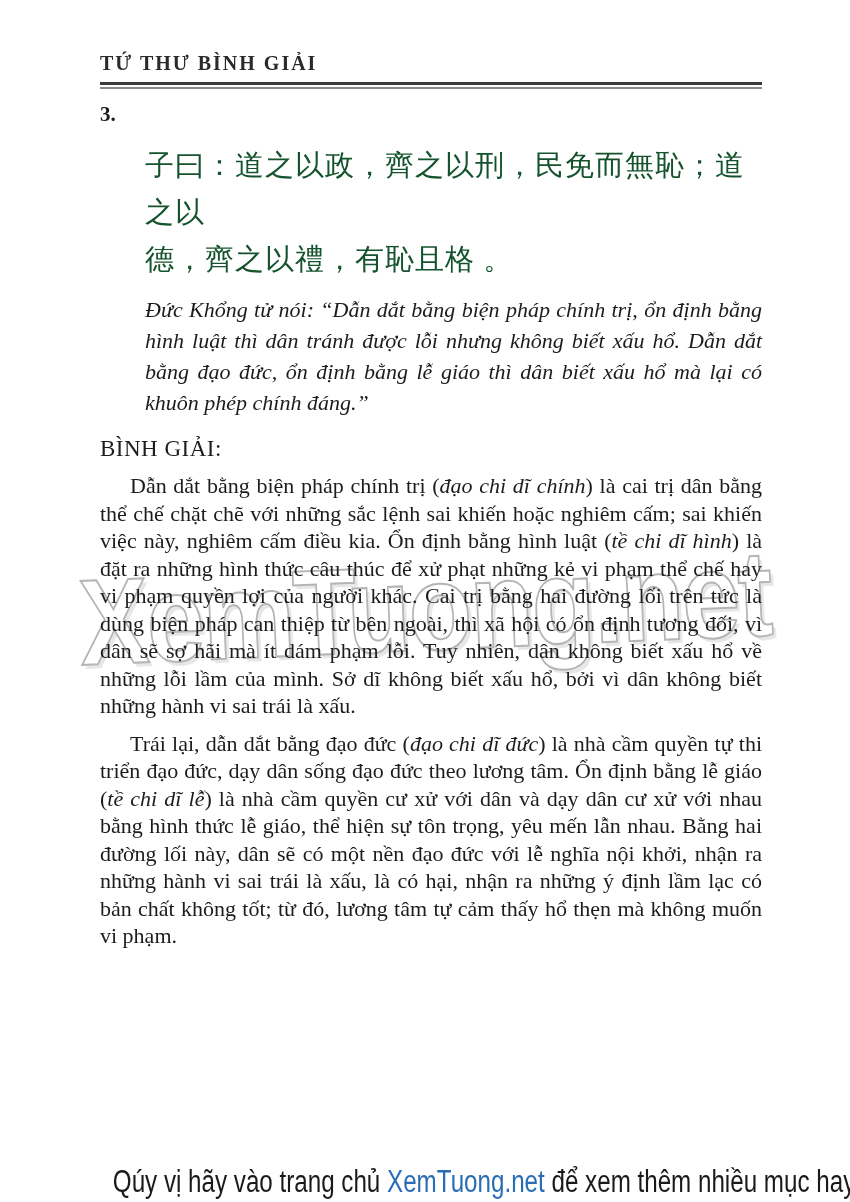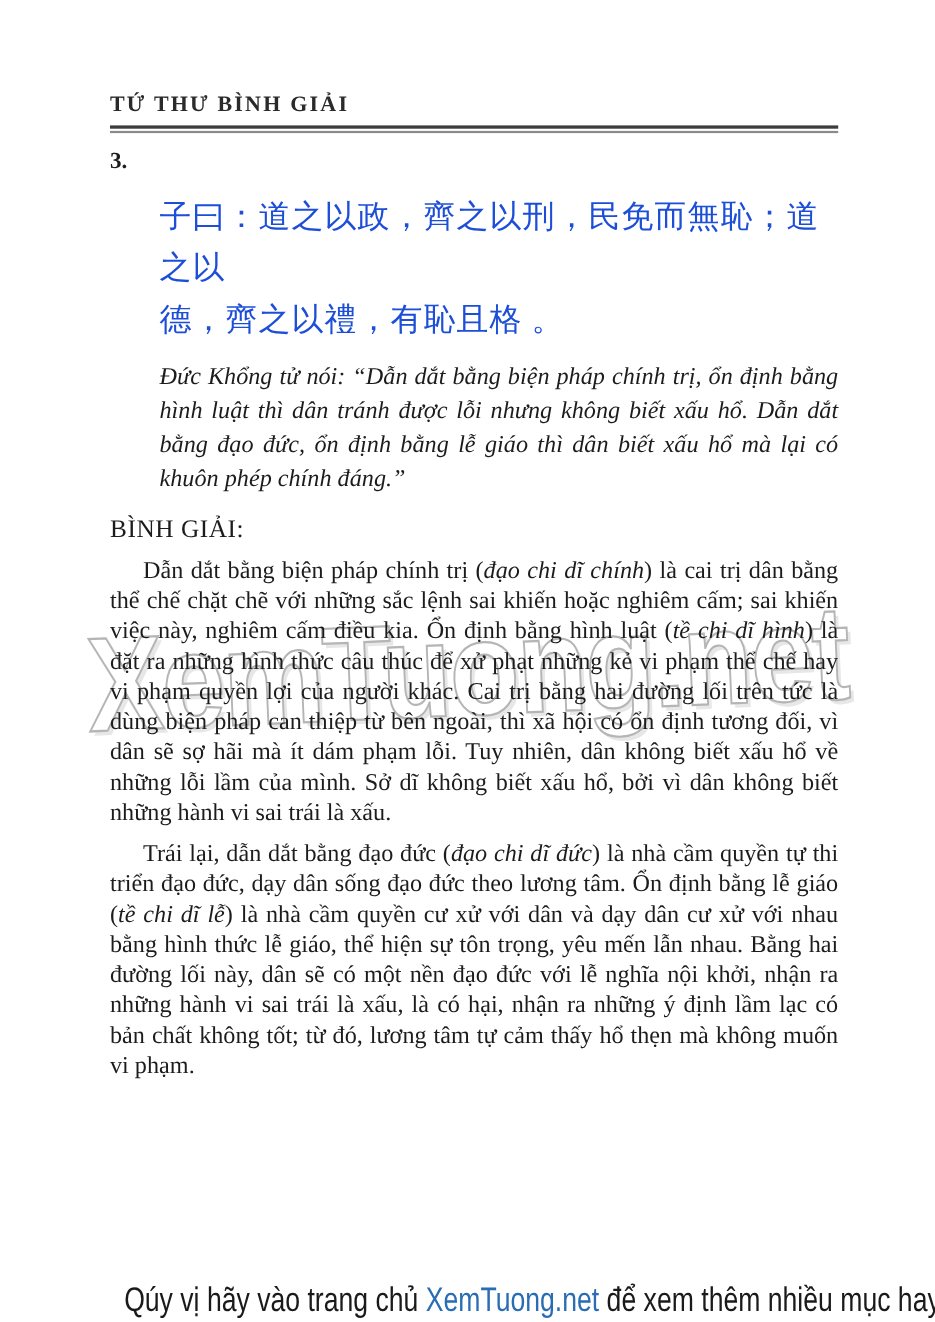--- a/index.html
+++ b/index.html
@@ -23,21 +23,20 @@
     -webkit-text-stroke: 2px #b5b5b5;
     text-shadow: 4px 4px 0 rgba(185,185,185,0.35);
     z-index: 0;
     letter-spacing: -2px;
   }
   .content {
     position: absolute;
     left: 100px; top: 52px;
     width: 662px;
     z-index: 1;
-    margin-top: 32px;
   }
   .header-title {
     font-size: 20px;
     font-weight: bold;
     letter-spacing: 2px;
     color: #2a2a2a;
   }
   .double-rule {
     margin-top: 7px;
     height: 2px;
@@ -49,21 +48,21 @@
     font-size: 21px;
     font-weight: bold;
   }
   .chinese {
     margin-top: 15px;
     padding-left: 45px;
     font-size: 29px;
     line-height: 47px;
     letter-spacing: 1px;
     white-space: pre-line;
-    color: #1d4ed8;
+    color: #14532d;
   }
   .quote-italic {
     padding-left: 45px;
     font-style: italic;
     font-size: 22px;
     line-height: 31px;
     text-align: justify;
     margin-top: 9px;
   }
   .sub-heading {

